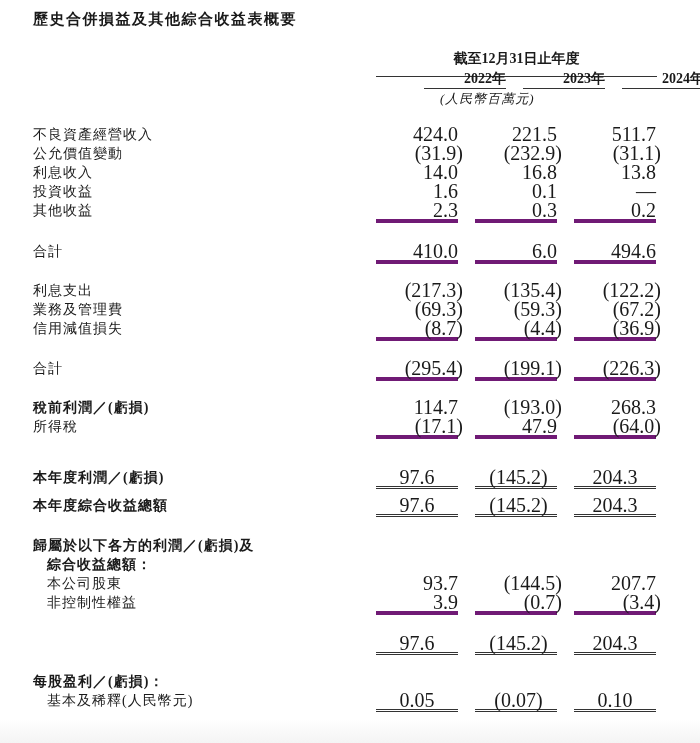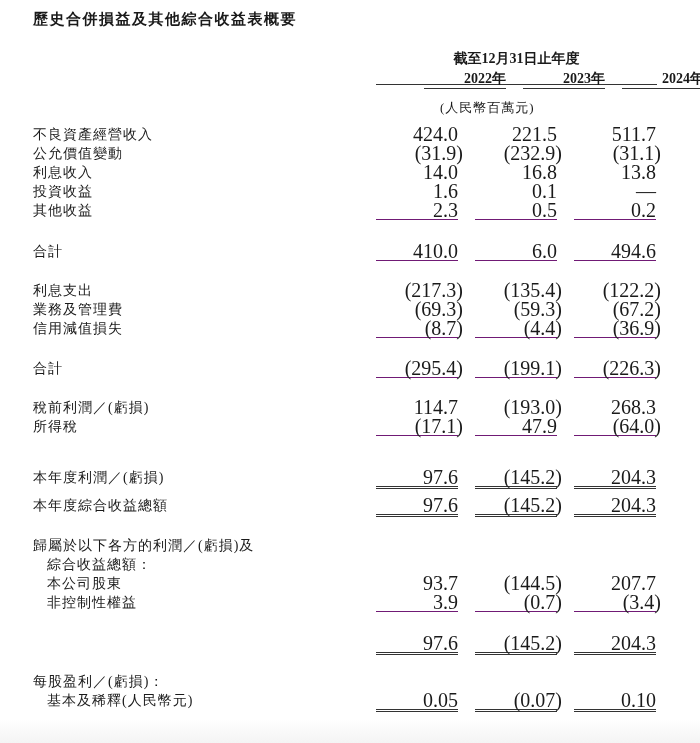--- a/index.html
+++ b/index.html
@@ -17,45 +17,45 @@
       position: absolute; left: 0; right: 0; bottom: 0; height: 24px;
       background: linear-gradient(#ffffff, #f4f4f4);
     }
     .title {
       position: absolute; left: 33px; top: 10px;
       font-size: 15px; font-weight: bold; letter-spacing: 1.5px;
     }
     .period-header {
       position: absolute; left: 376px; top: 50px; width: 281px;
       text-align: center; font-size: 14px; font-weight: bold;
-      border-bottom: 1px solid #333; padding-bottom: 17px; height: 17px; line-height: 17px;
+      border-bottom: 1px solid #333; padding-bottom: 9px; height: 17px; line-height: 17px;
     }
     .years { position: absolute; top: 70px; left: 0; width: 700px; height: 20px; margin-left: 48px; }
     .year {
       position: absolute; width: 82px; text-align: right; font-size: 14px; font-weight: bold;
       border-bottom: 1px solid #333; line-height: 18px;
     }
     .unit {
       position: absolute; left: 440px; top: 90px; width: 160px;
-      font-size: 13px; letter-spacing: 1px; margin-top: 9px;
+      font-size: 13px; font-style: italic; letter-spacing: 1px;
     }
     .row { position: absolute; left: 0; width: 700px; height: 19px; }
     .label {
       position: absolute; left: 33px; font-size: 14px; line-height: 19px; letter-spacing: 1px; white-space: nowrap;
     }
-    .label.bold { font-weight: normal; text-align: center; }
+    .label.bold { font-weight: bold; text-align: center; }
     .label.indent { left: 47px; }
     .cell {
       position: absolute; width: 82px; text-align: right; font-size: 20px; line-height: 18px; height: 18px;
     }
     .cell .v { display: inline-block; }
     .cell .v.paren { margin-right: -5px; }
     .c1 { left: 376px; } .c2 { left: 475px; } .c3 { left: 574px; }
-    .u1 { border-bottom: 1px solid #701a75; }
-    .u2 { border-bottom: 3px double #333; }
+    .u1 { border-bottom: 4px solid #701a75; }
+    .u2 { border-bottom: 3px double #333; text-align: center; }
   </style>
 </head>
 <body>
 
 <div class="title">歷史合併損益及其他綜合收益表概要</div>
 
 <div class="period-header">截至12月31日止年度</div>
 <div class="years">
   <div class="year c1">2022年</div>
   <div class="year c2">2023年</div>
@@ -87,21 +87,21 @@
 <div class="row" style="top:182px">
   <span class="label">投資收益</span>
   <div class="cell c1"><span class="v">1.6</span></div>
   <div class="cell c2"><span class="v">0.1</span></div>
   <div class="cell c3"><span class="v">—</span></div>
 </div>
 
 <div class="row" style="top:201px">
   <span class="label">其他收益</span>
   <div class="cell c1 u1"><span class="v">2.3</span></div>
-  <div class="cell c2 u1"><span class="v">0.5</span></div>
+  <div class="cell c2 u1"><span class="v">0.3</span></div>
   <div class="cell c3 u1"><span class="v">0.2</span></div>
 </div>
 
 <div class="row" style="top:242px">
   <span class="label">合計</span>
   <div class="cell c1 u1"><span class="v">410.0</span></div>
   <div class="cell c2 u1"><span class="v">6.0</span></div>
   <div class="cell c3 u1"><span class="v">494.6</span></div>
 </div>
 

